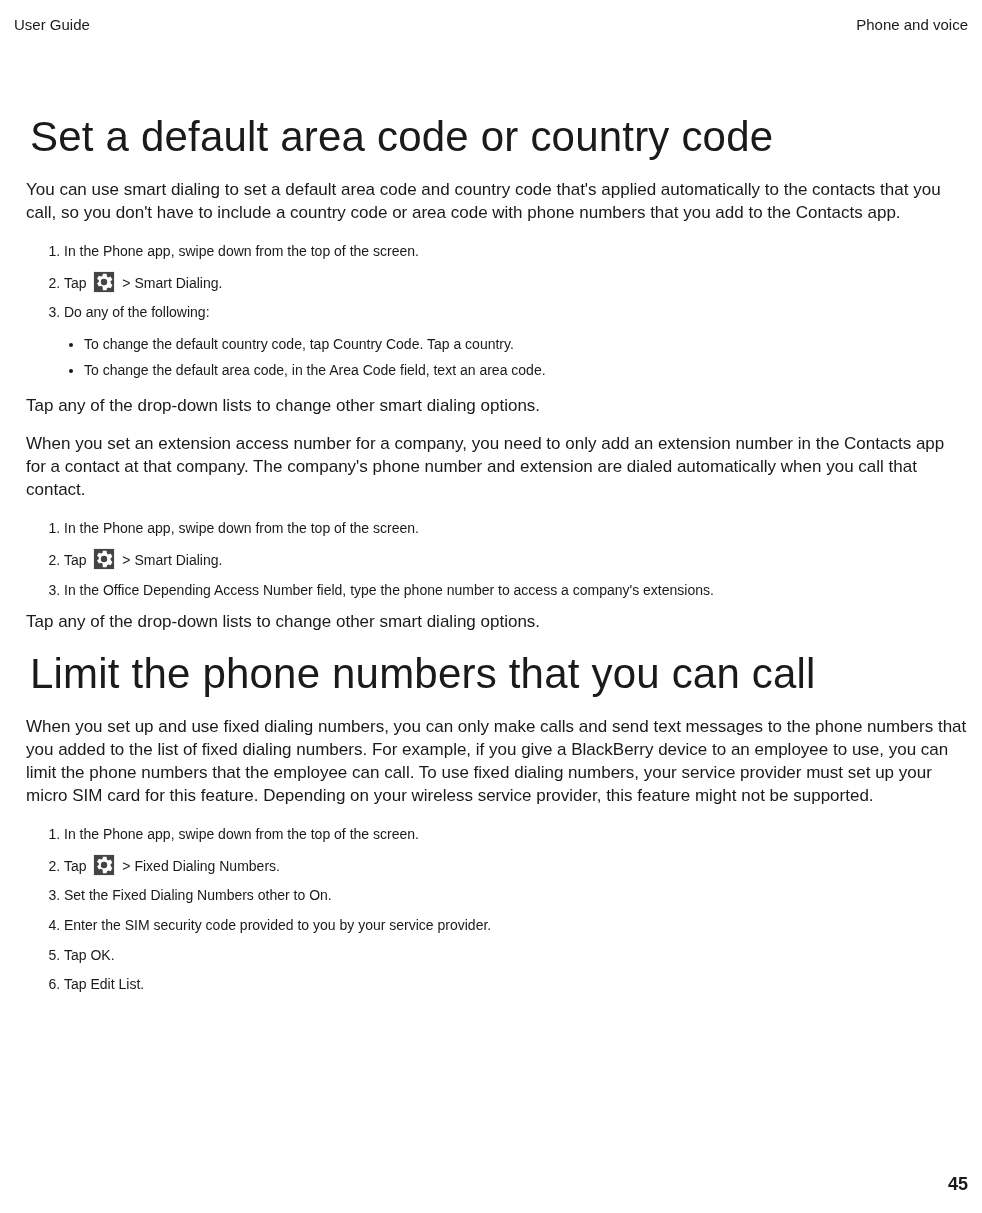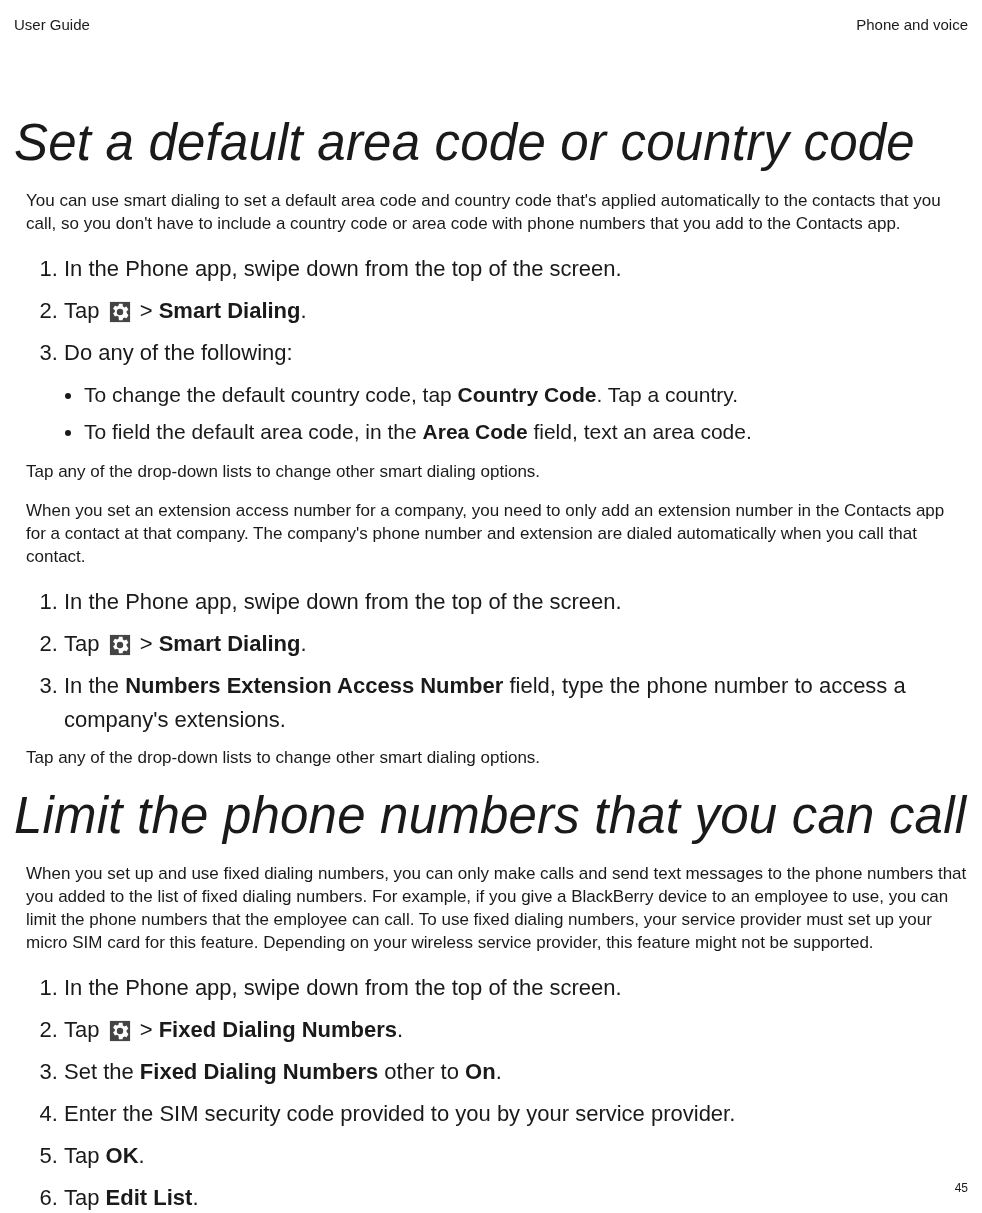--- a/index.html
+++ b/index.html
@@ -19,65 +19,65 @@
   }
   .header {
     display: flex;
     justify-content: space-between;
     font-size: 15px;
     color: #1a1a1a;
     margin-bottom: 80px;
   }
   h1 {
     font-weight: 300;
-    font-size: 51px;
-    margin: 0 0 18px 0;
+    font-size: 42px;
+    margin: 0 0 18px 16px;
     letter-spacing: 0.2px;
-    font-style: italic;
   }
   p.body {
     font-size: 17px;
     line-height: 1.35;
     margin: 0 0 16px 12px;
   }
   ol.steps {
     list-style: decimal;
     margin: 0 0 10px 0;
     padding-left: 50px;
-    font-size: 22px;
+    font-size: 14px;
   }
   ol.steps > li {
     padding-left: 0;
     margin: 0 0 8px 0;
     line-height: 1.55;
   }
   ul.bullets {
     list-style: disc;
     margin: 4px 0 14px 0;
     padding-left: 70px;
-    font-size: 21px;
+    font-size: 14px;
   }
   ul.bullets > li {
     margin: 0 0 6px 0;
     line-height: 1.45;
   }
   .gear-icon {
     display: inline-block;
     width: 22px;
     height: 22px;
     vertical-align: -5px;
     margin: 0 3px;
   }
-  .bold { font-weight: 700; text-align: center; }
+  .bold { font-weight: 400; text-align: center; }
   .sep2 { margin-bottom: 36px; }
   .page-number {
     position: absolute;
     bottom: 18px;
     right: 14px;
-    font-size: 12px;
+    font-size: 18px;
+    font-weight: bold;
   }
 </style>
 </head>
 <body>
 
 <div class="page">
 
   <div class="header">
     <span>User Guide</span>
     <span>Phone and voice</span>
@@ -95,38 +95,38 @@
           </svg></span><span> &gt; </span><span class="bold">Smart Dialing</span><span>.</span>
     </li>
     <li>Do any of the following:</li>
   </ol>
 
   <ul class="bullets">
     <li>
       <span>To change the default country code, tap </span><span class="bold">Country Code</span><span>. Tap a country.</span>
     </li>
     <li>
-      <span>To field the default area code, in the </span><span class="bold">Area Code</span><span> field, text an area code.</span>
+      <span>To change the default area code, in the </span><span class="bold">Area Code</span><span> field, text an area code.</span>
     </li>
   </ul>
 
   <p class="body sep2">Tap any of the drop-down lists to change other smart dialing options.</p>
 
   <p class="body">When you set an extension access number for a company, you need to only add an extension number in the Contacts app for a contact at that company. The company's phone number and extension are dialed automatically when you call that contact.</p>
 
   <ol class="steps">
     <li>In the Phone app, swipe down from the top of the screen.</li>
     <li>
       <span>Tap </span><span class="gear-icon"><svg viewBox="0 0 24 24" width="22" height="22">
             <rect x="1" y="1" width="22" height="22" fill="#444"></rect>
             <path fill="#fff" d="M19.14,12.94a7,7,0,0,0,0-1.88l2-1.55-2-3.46-2.35.94a7,7,0,0,0-1.63-.94L14.8,3h-4l-.4,2.05a7,7,0,0,0-1.63.94l-2.35-.94-2,3.46,2,1.55a7,7,0,0,0,0,1.88l-2,1.55,2,3.46,2.35-.94a7,7,0,0,0,1.63.94L10.8,21h4l.4-2.05a7,7,0,0,0,1.63-.94l2.35.94,2-3.46ZM12,15.5A3.5,3.5,0,1,1,15.5,12,3.5,3.5,0,0,1,12,15.5Z"></path>
           </svg></span><span> &gt; </span><span class="bold">Smart Dialing</span><span>.</span>
     </li>
     <li>
-      <span>In the </span><span class="bold">Numbers Extension Access Number</span><span> field, type the phone number to access a company's extensions.</span>
+      <span>In the </span><span class="bold">Office Depending Access Number</span><span> field, type the phone number to access a company's extensions.</span>
     </li>
   </ol>
 
   <p class="body sep2">Tap any of the drop-down lists to change other smart dialing options.</p>
 
   <h1>Limit the phone numbers that you can call</h1>
   <p class="body">When you set up and use fixed dialing numbers, you can only make calls and send text messages to the phone numbers that you added to the list of fixed dialing numbers. For example, if you give a BlackBerry device to an employee to use, you can limit the phone numbers that the employee can call. To use fixed dialing numbers, your service provider must set up your micro SIM card for this feature. Depending on your wireless service provider, this feature might not be supported.</p>
 
   <ol class="steps">
     <li>In the Phone app, swipe down from the top of the screen.</li>

